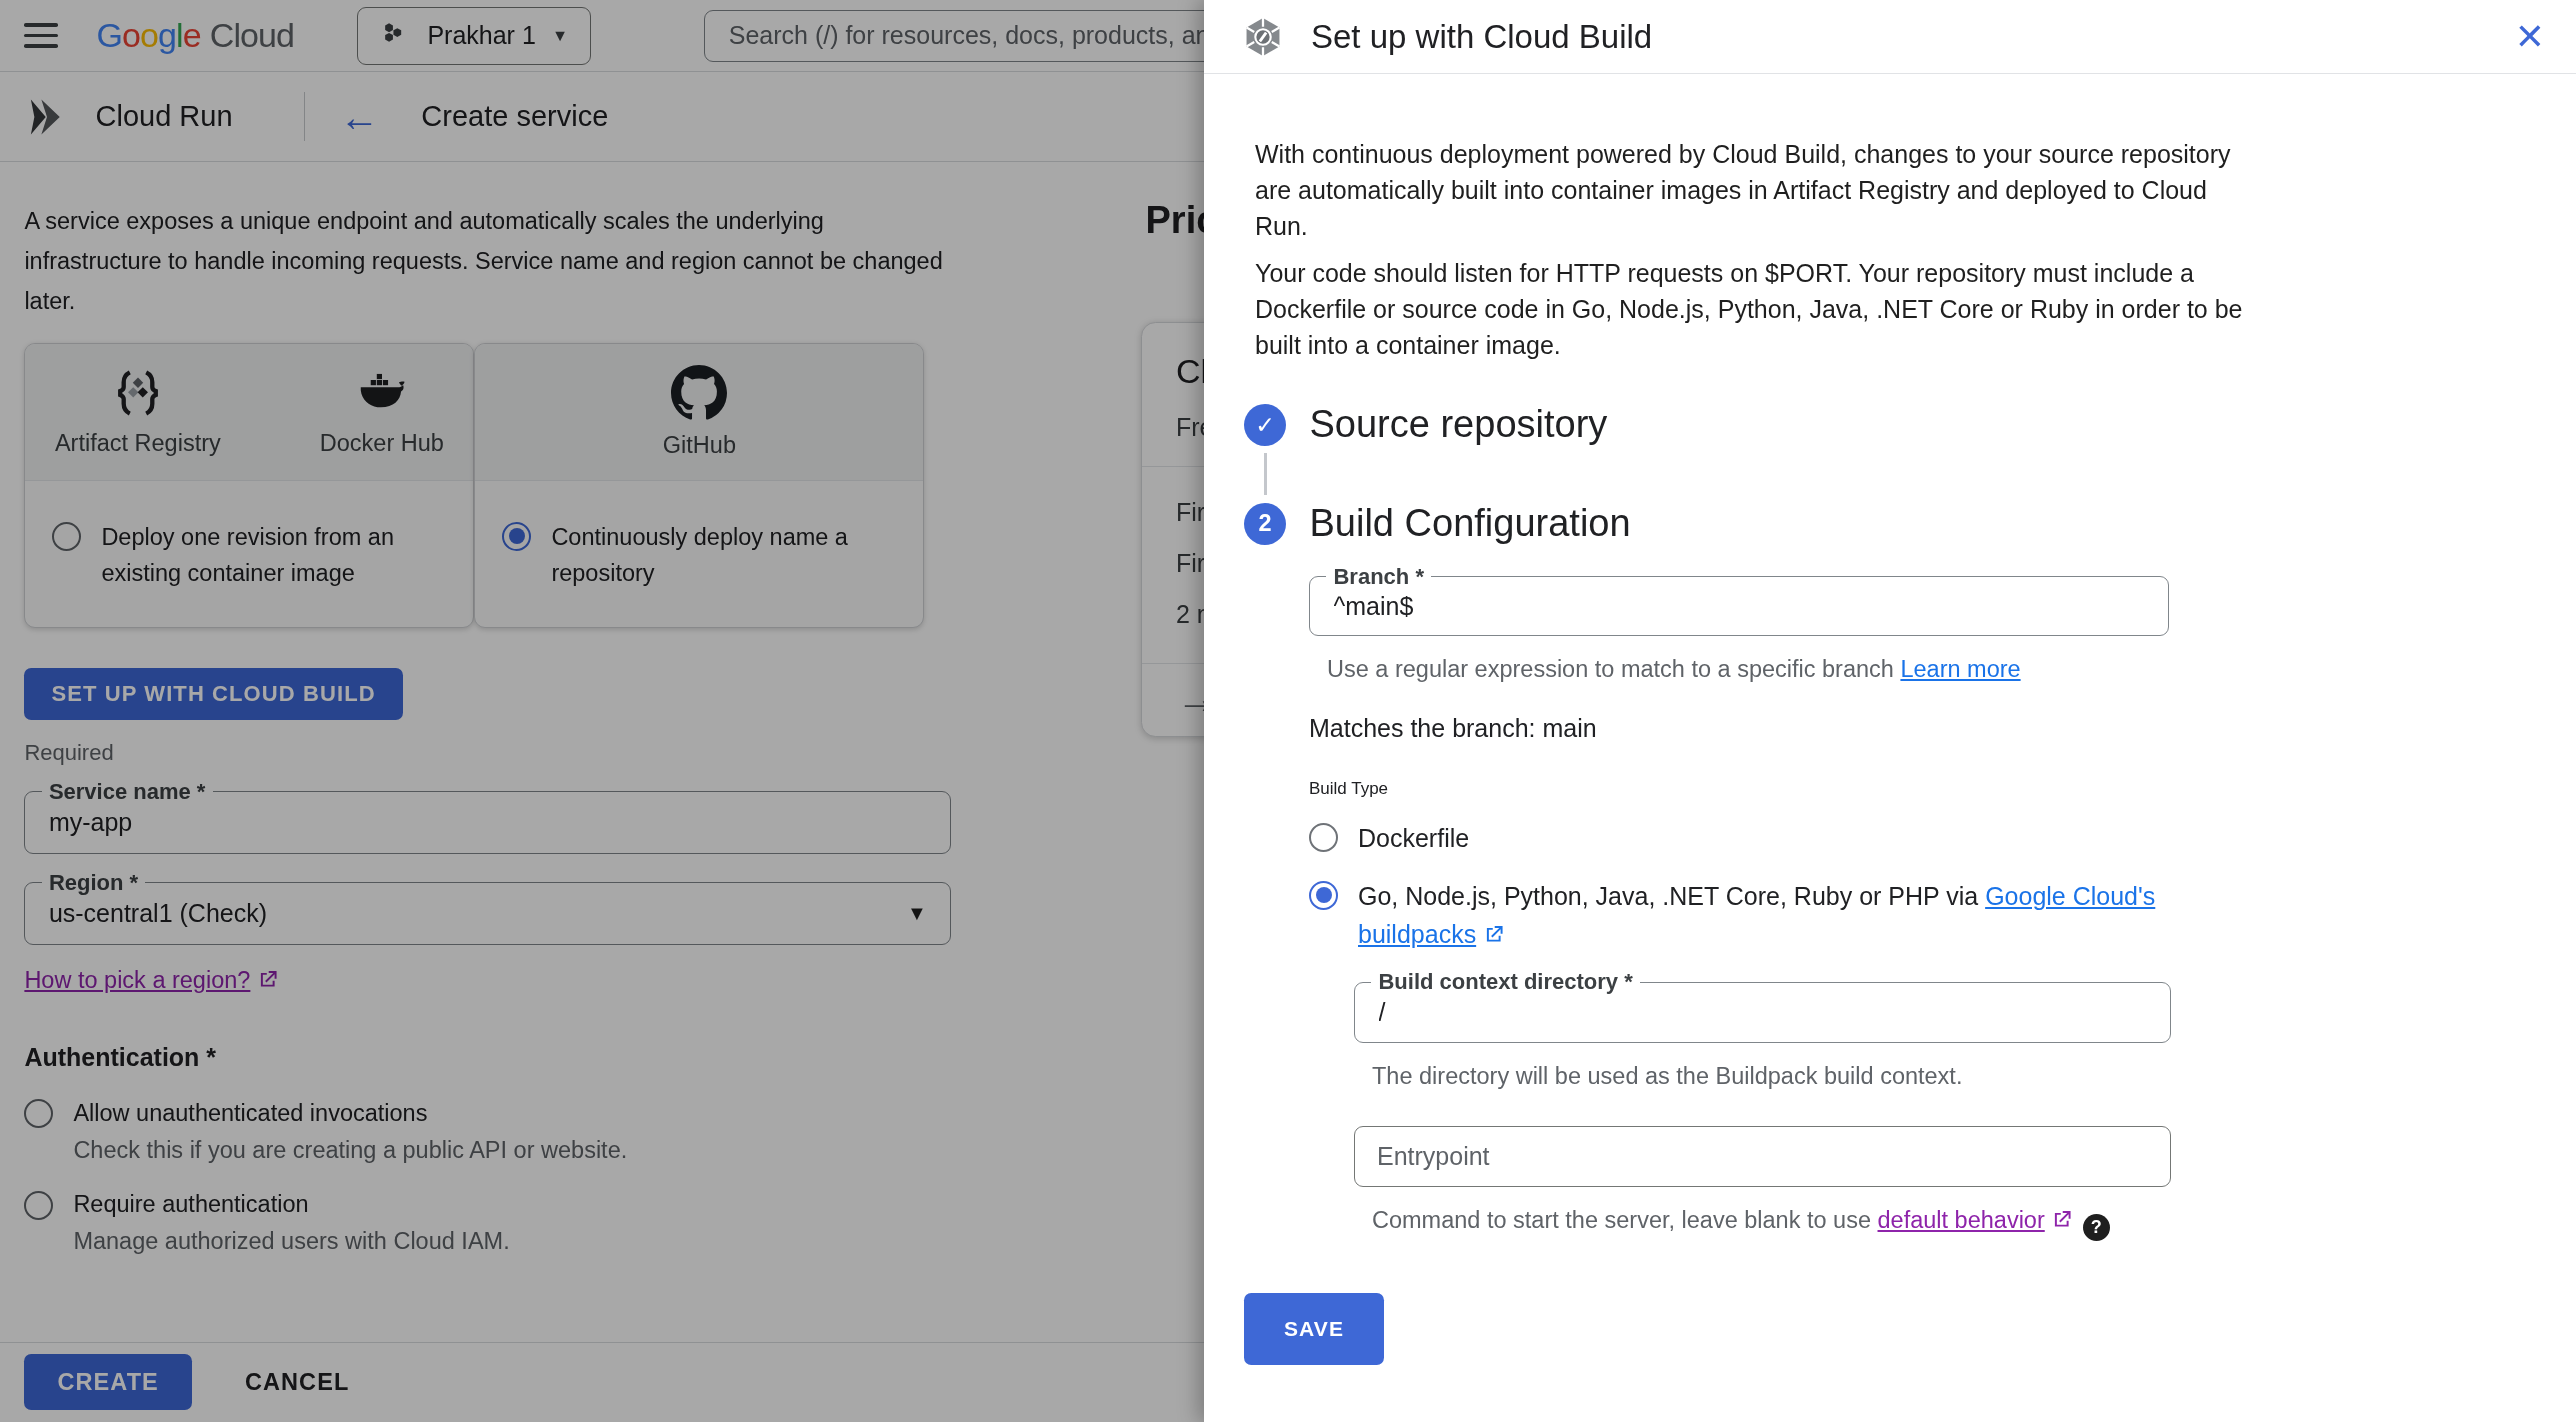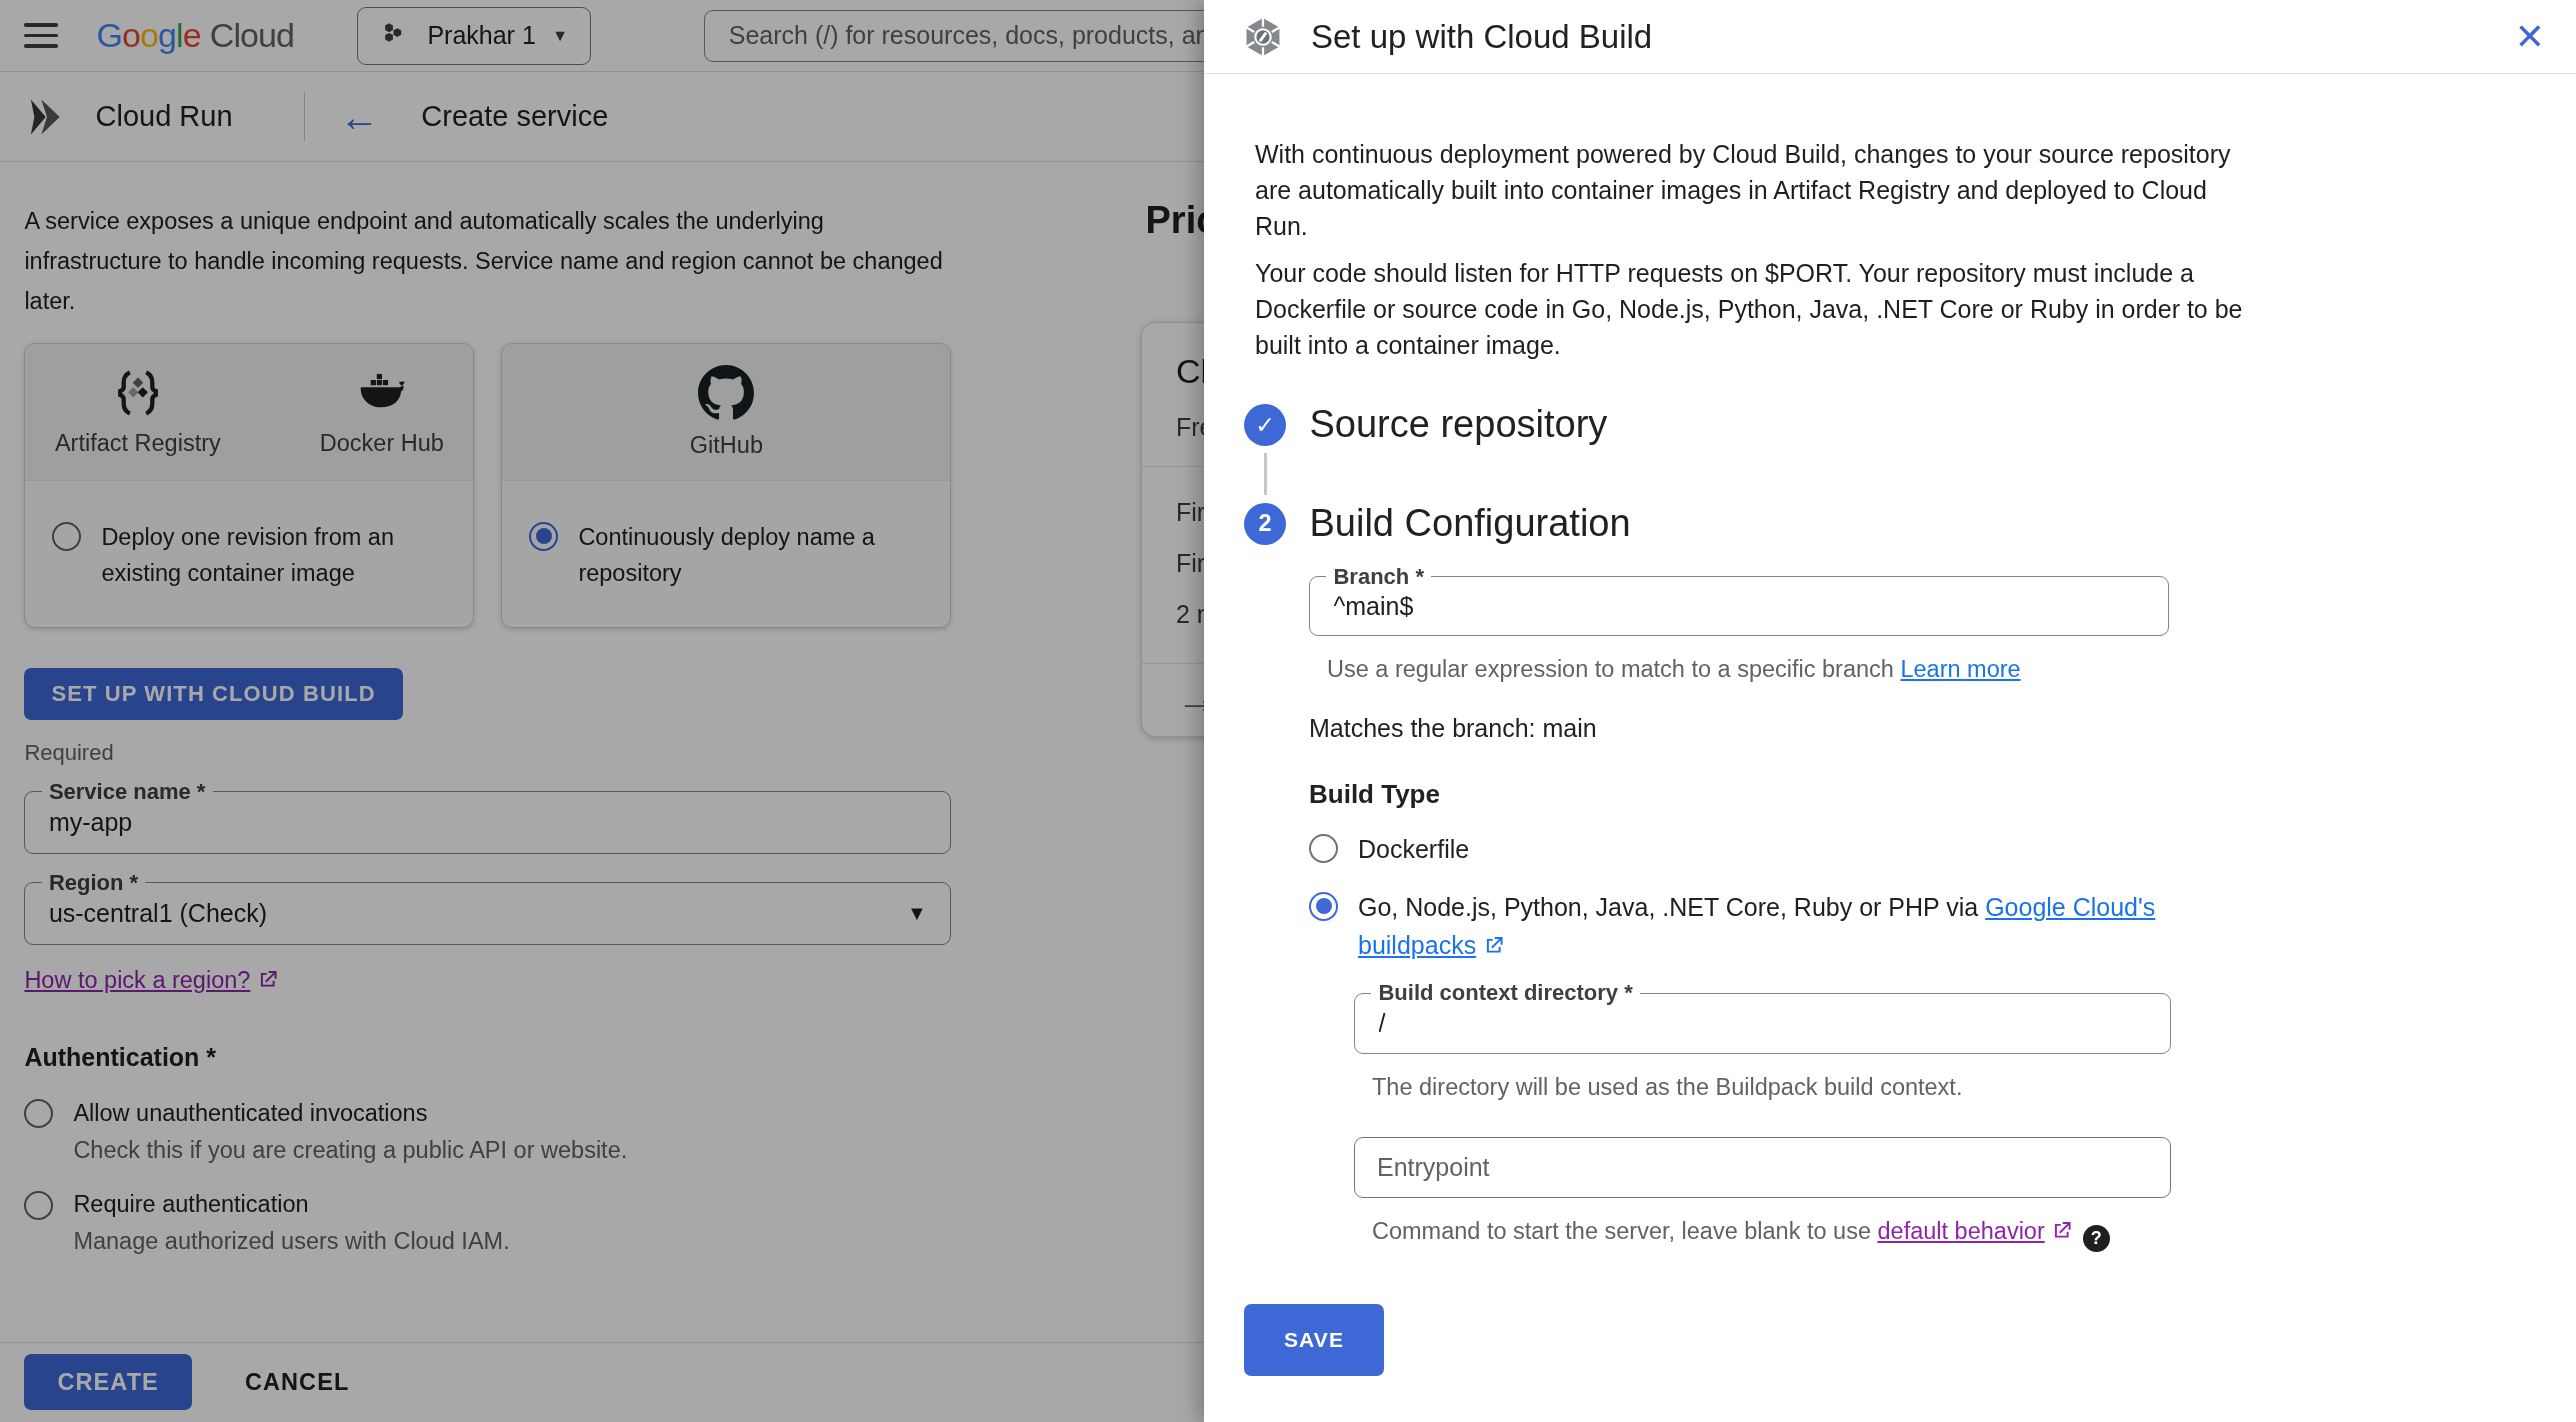--- a/index.html
+++ b/index.html
@@ -31,21 +31,21 @@
   .searchbox::placeholder{color:#5f6368;opacity:1}
 
   .pagebar{height:90px;border-bottom:1.8px solid var(--line);display:flex;align-items:center;padding-left:23.5px}
   .crname{font-size:29px;color:var(--ink);margin-left:25px}
   .vrule{width:1.8px;height:49px;background:#c7cacd;margin:0 34px 0 71px}
   .backarrow{font-size:40px;color:var(--accent);cursor:pointer;line-height:1}
   .pagetitle{font-size:29px;color:var(--ink);margin-left:42px}
 
   .leftcol{position:absolute;left:24.4px;top:165px;width:927px}
   .intro{margin-top:36px;font-size:23.5px;line-height:40px;color:var(--ink);max-width:931px}
-  .cards{display:flex;gap:27px;margin-top:22px}
+  .cards{display:flex;margin-top:22px}
   .card{width:450px;border:1.8px solid #cfd1d4;border-radius:11px;overflow:hidden;background:#fafbfb;box-shadow:0 1.8px 5.4px rgba(0,0,0,.15);cursor:pointer}
   .card-top{height:137px;background:#f0f1f2;border-bottom:1.8px solid #e3e5e8;display:flex;align-items:center;justify-content:center;gap:99px}
   .provider{display:flex;flex-direction:column;align-items:center;gap:11px;font-size:23.5px;color:#3c4043}
   .card-bottom{padding:38px 27px 36px 27px;display:flex;gap:20px;align-items:flex-start;font-size:23.5px;color:var(--ink);line-height:36px}
 
   .radio{width:29px;height:29px;min-width:29px;border:2.7px solid #5f6368;border-radius:50%;position:relative;margin-top:2.7px;cursor:pointer}
   .radio.sel{border-color:var(--accent)}
   .radio.sel::after{content:"";position:absolute;inset:4.5px;border-radius:50%;background:var(--accent)}
 
   .btn{display:inline-flex;align-items:center;justify-content:center;background:var(--accent);color:#fff;border:none;border-radius:7.2px;font-family:inherit;font-weight:700;letter-spacing:1.1px;cursor:pointer}
@@ -97,21 +97,21 @@
   .pintro{font-size:25px;line-height:36px;color:#1f1f1f;max-width:999px;margin:11px}
   .steps{margin-top:40px}
   .steprow{display:flex;align-items:center;gap:23.5px}
   .stepc{width:42px;height:42px;min-width:42px;border-radius:50%;background:var(--accent);color:#fff;display:flex;align-items:center;justify-content:center;font-size:23.5px;font-weight:700}
   .steptitle{font-size:38px;color:var(--ink)}
   .connector{width:2.7px;height:42px;background:#c4c7cc;margin:7.2px 0 7.2px 20px}
   .step2body{margin-left:65px;margin-top:31px}
   .branchfield{width:860px;height:60px}
   .helper{margin:20px 0 0 18px;font-size:23.5px;color:var(--muted)}
   .matchnote{margin-top:31px;font-size:25px;color:var(--ink)}
-  .bt-head{margin-top:36px;font-size:26px;font-weight:700;color:var(--ink)}
+  .bt-head{margin-top:36px;font-size:17px;font-weight:400;color:var(--ink)}
   .btopt{display:flex;gap:20px;margin-top:20px;font-size:25px;color:var(--ink);line-height:38px;align-items:flex-start}
   .btopt .radio{margin-top:3.6px;border-color:#6f7378}
   .btopt .radio.sel{border-color:var(--accent)}
   .bt2label{max-width:850px}
   .indent{margin-left:45px;margin-top:25px}
   .ctxfield{width:817px;height:61px}
   .entryfield{width:817px;height:61px;border:1.8px solid #747775;border-radius:9px;padding:0 22px;font-size:25px;color:var(--ink);font-family:inherit;background:transparent;outline:none;margin-top:36px;display:block}
   .entryfield::placeholder{color:#5f6368;opacity:1}
   .qmark{display:inline-flex;width:27px;height:27px;min-width:27px;border-radius:50%;background:#1f1f1f;color:#fff;font-size:18px;font-weight:700;align-items:center;justify-content:center;vertical-align:-5.4px;margin-left:9px;cursor:pointer}
   .savebtn{margin-top:52px;height:72px;padding:0 40px;font-size:21px}

